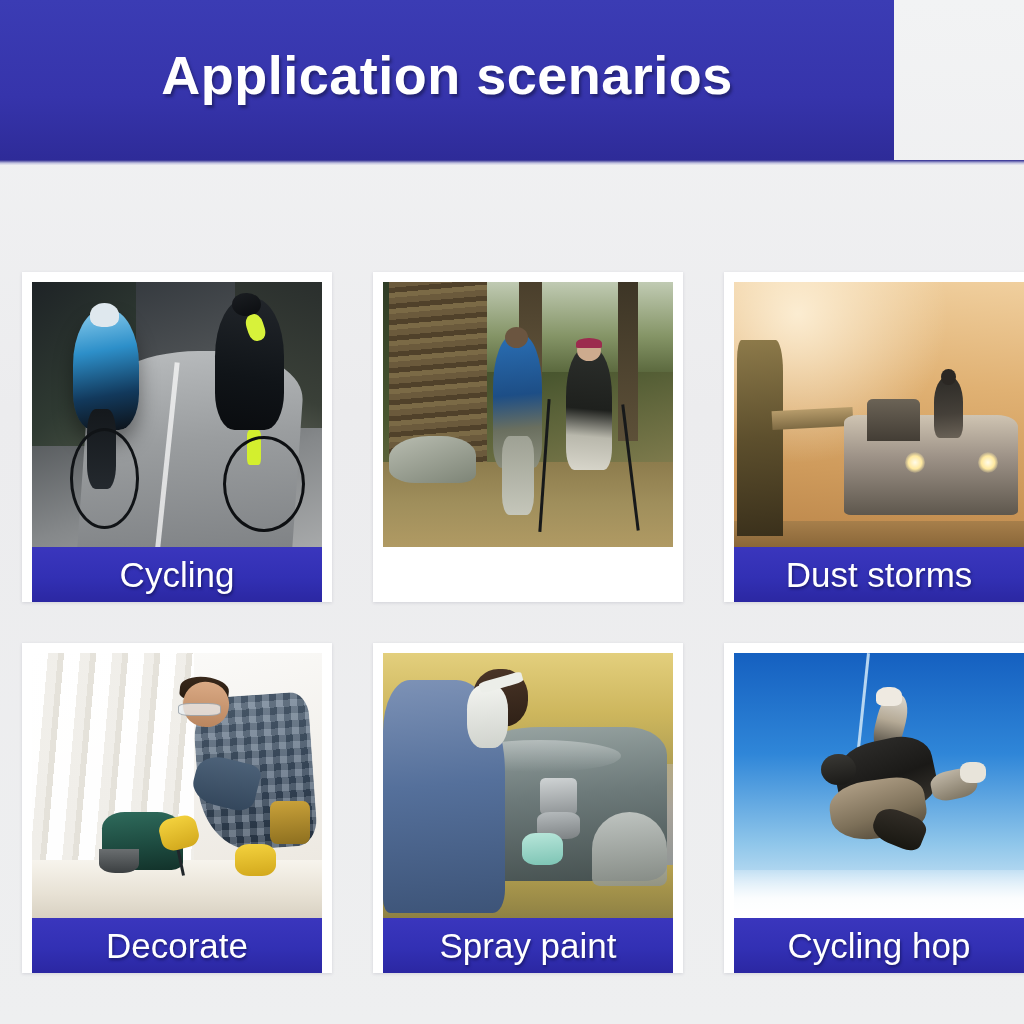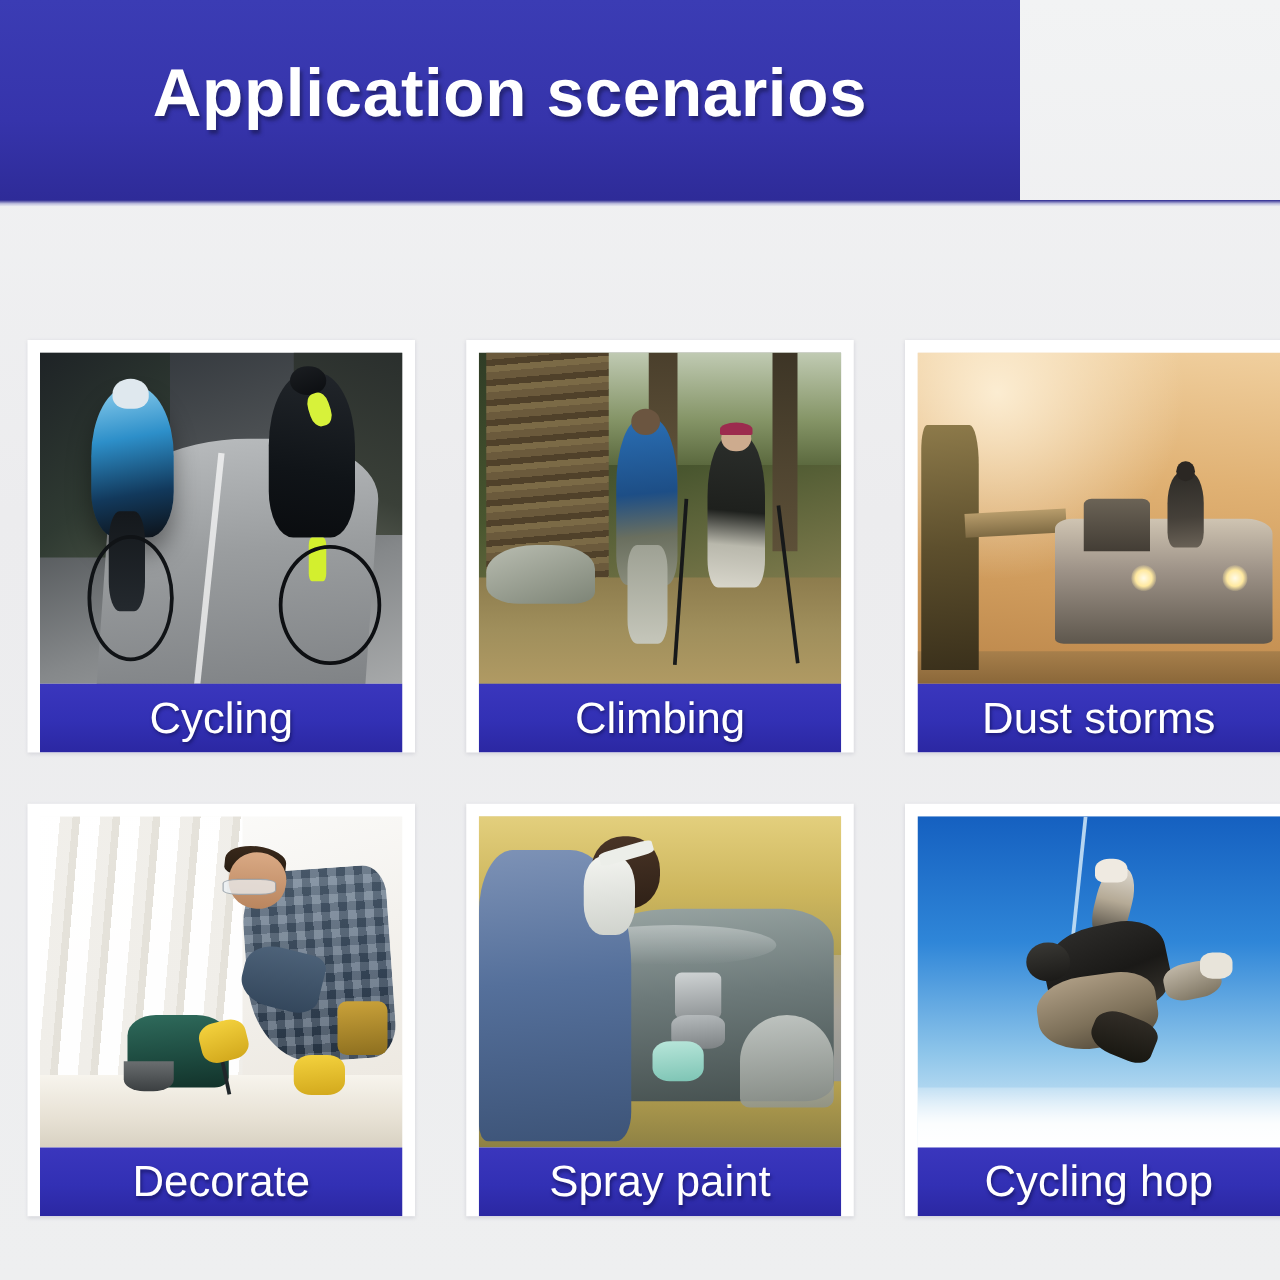--- a/index.html
+++ b/index.html
@@ -18,21 +18,21 @@
     height: 1024px;
     background: linear-gradient(180deg, #f2f3f4 0%, #ececee 40%, #eeeff0 100%);
     overflow: hidden;
   }
 
   
   .banner {
     position: absolute;
     left: 0;
     top: 0;
-    width: 816px;
+    width: 894px;
     height: 160px;
     background: linear-gradient(180deg, #3b3cb4 0%, #3634ab 60%, #2e2b98 100%);
     display: flex;
     align-items: center;
     justify-content: center;
   }
   .banner-underline {
     position: absolute;
     left: 0;
     top: 160px;
@@ -504,23 +504,20 @@
           <div class="rock"></div>
           <div class="hiker1"></div>
           <div class="hiker1-head"></div>
           <div class="hiker1-leg"></div>
           <div class="hiker2"></div>
           <div class="hiker2-head"></div>
           <div class="bandana"></div>
           <div class="pole1"></div>
           <div class="pole2"></div>
         </div>
-        <div class="card-label">
-          <span class="card-label-text">Climbing</span>
-        </div>
       </div>
     </div>
 
     <div class="card">
       <div class="card-media">
         <div class="photo ph-dust">
           <div class="haze"></div>
           <div class="ground"></div>
           <div class="machine"></div>
           <div class="arm"></div>

